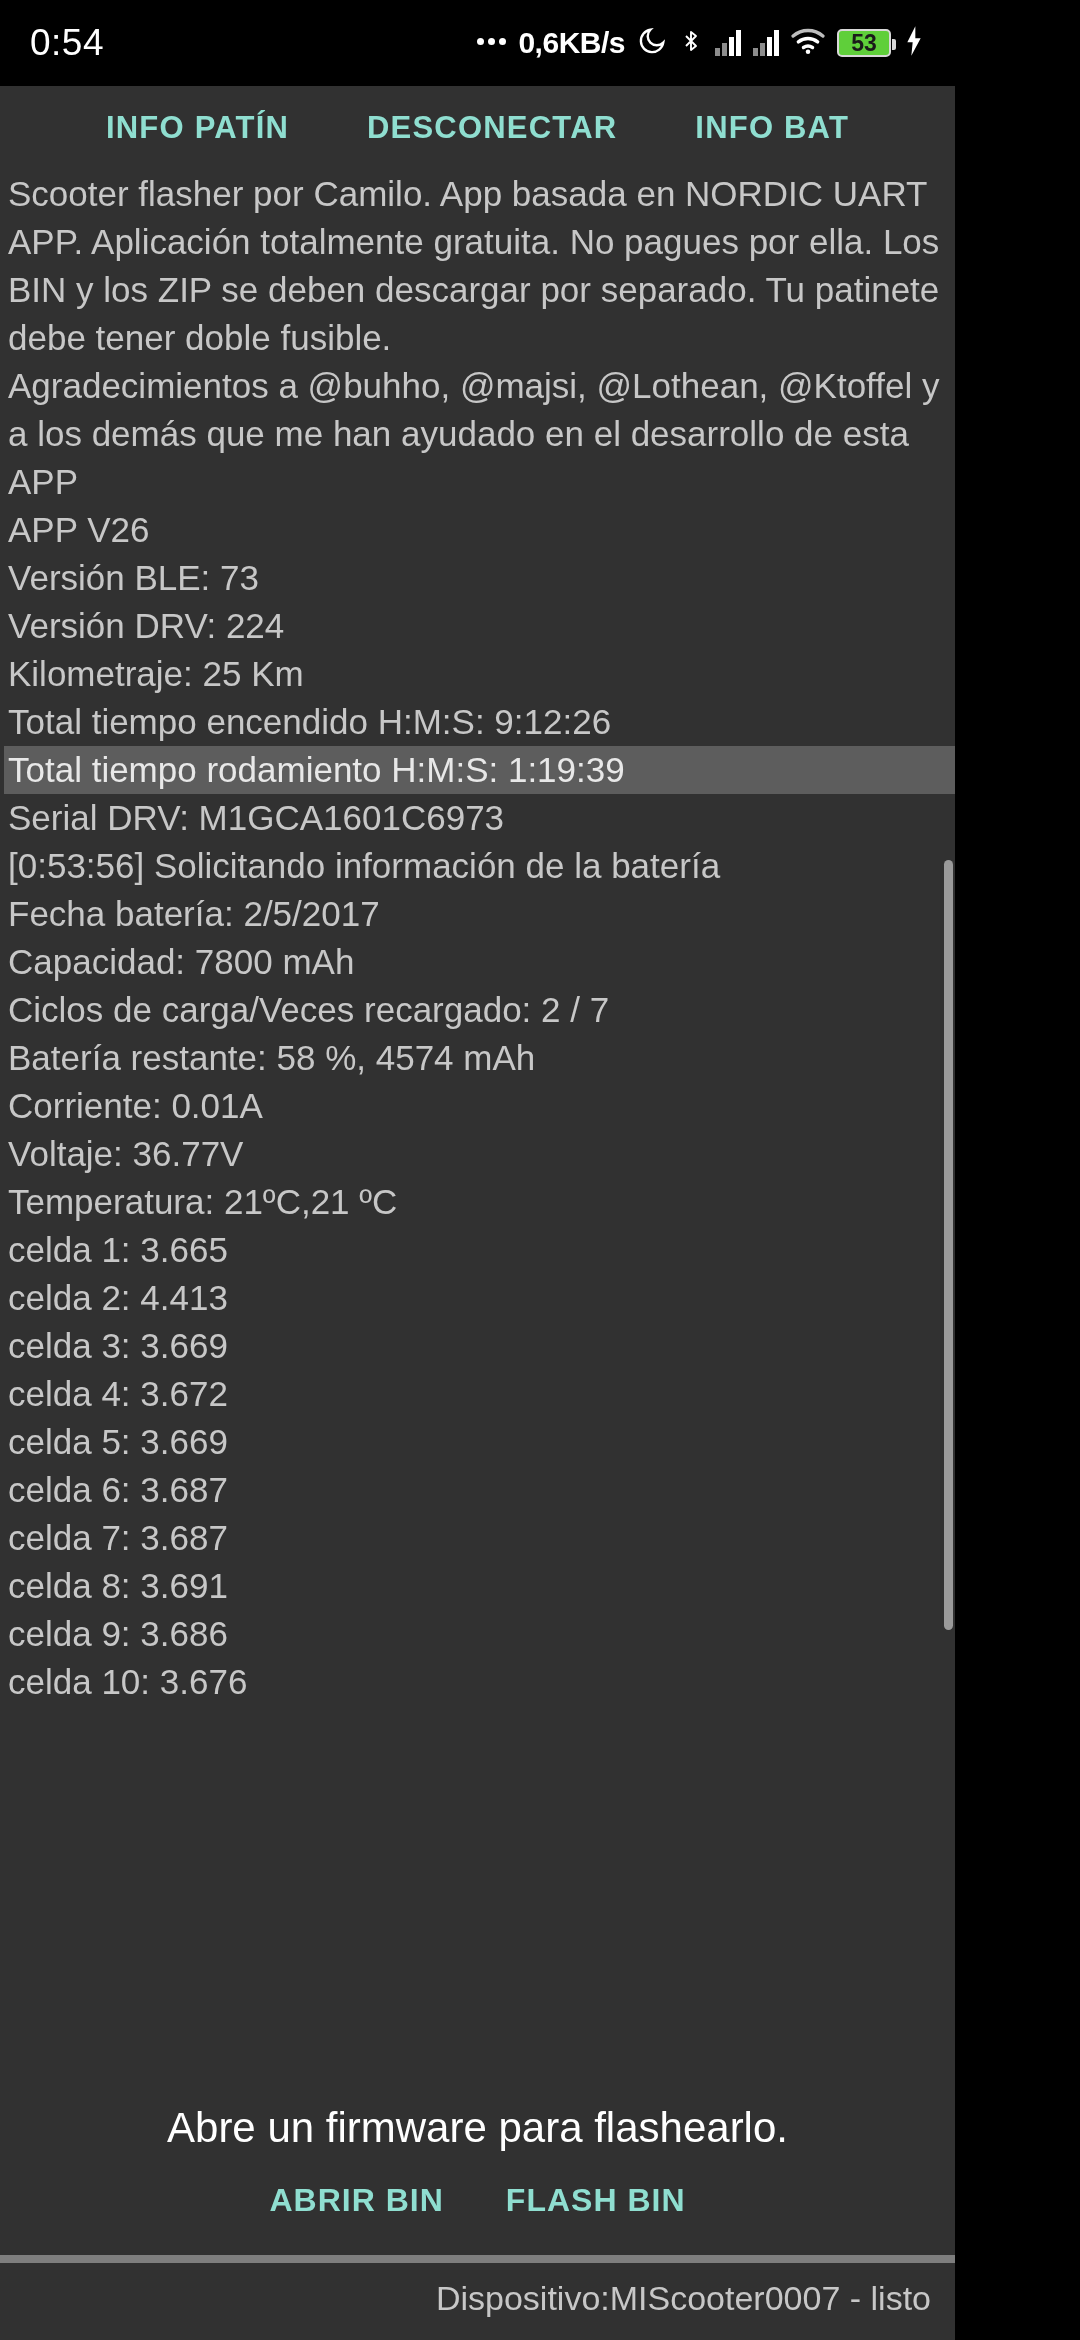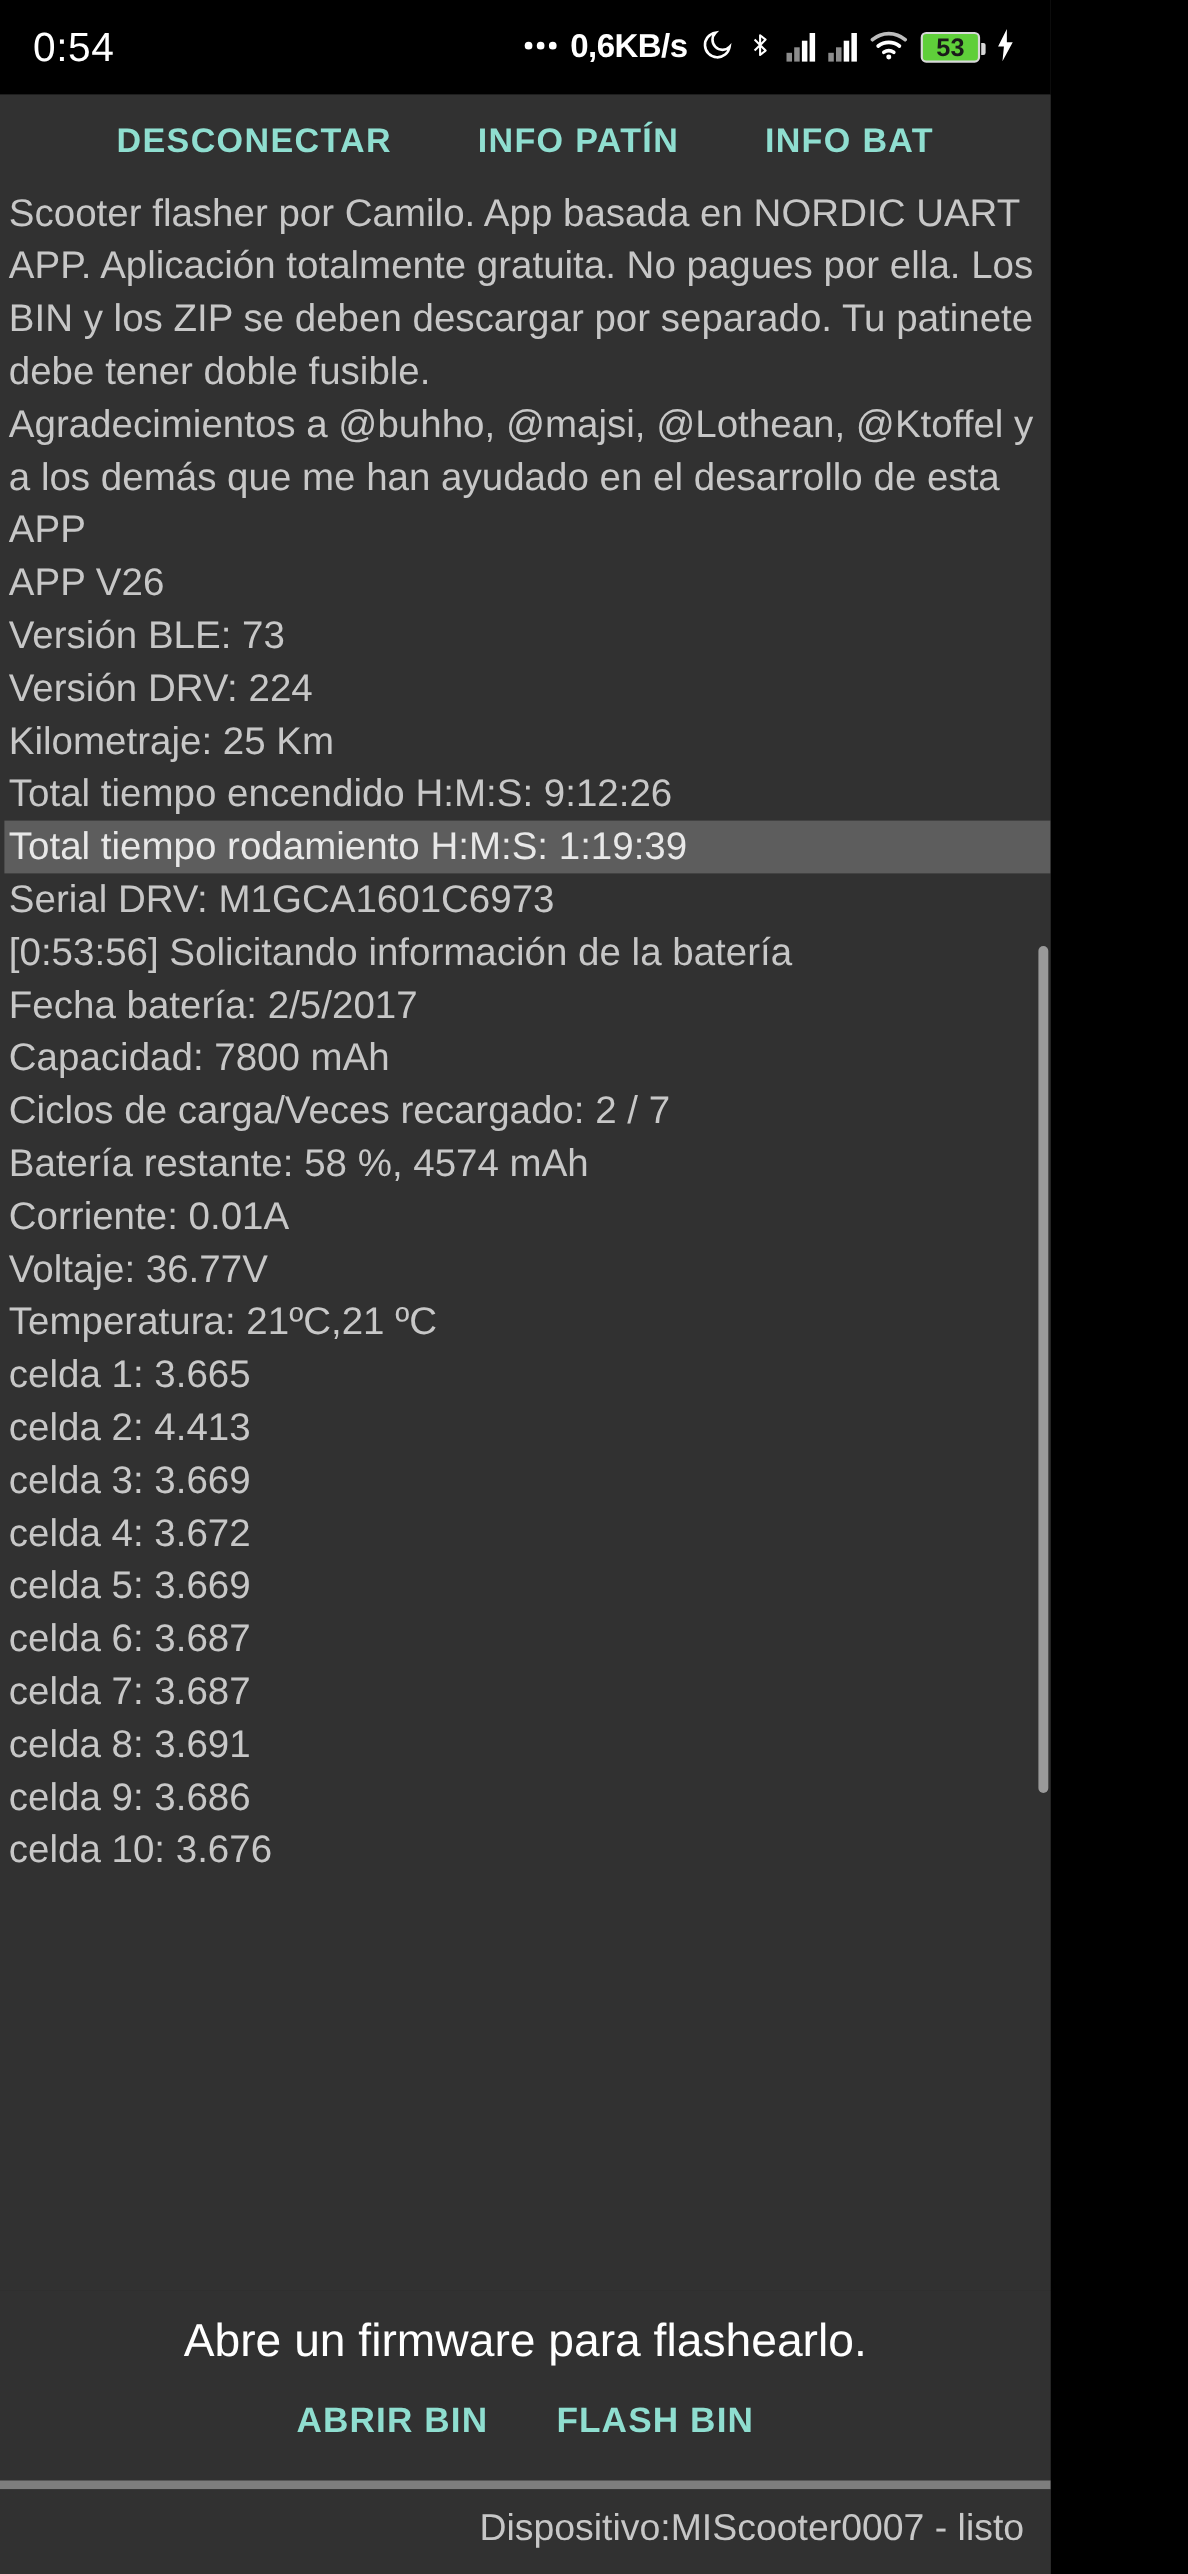--- a/index.html
+++ b/index.html
@@ -139,22 +139,22 @@
 
       <span class="sicon">
         <svg width="22" height="32" viewBox="0 0 12 24">
             <path d="M7 1L1 13h4l-1 10 7-13H7z" fill="#fff"></path>
           </svg>
       </span>
     </div>
   </div>
 
   <div id="tabbar">
+    <div class="tab">INFO PATÍN</div>
     <div class="tab">DESCONECTAR</div>
-    <div class="tab">INFO PATÍN</div>
     <div class="tab">INFO BAT</div>
   </div>
 
   <div id="logwrap">
     <div id="log">
         <div class="logline">Scooter flasher por Camilo. App basada en NORDIC UART APP. Aplicación totalmente gratuita. No pagues por ella. Los BIN y los ZIP se deben descargar por separado. Tu patinete debe tener doble fusible.</div>
         <div class="logline">Agradecimientos a @buhho, @majsi, @Lothean, @Ktoffel y a los demás que me han ayudado en el desarrollo de esta APP</div>
         <div class="logline">APP V26</div>
         <div class="logline">Versión BLE: 73</div>
         <div class="logline">Versión DRV: 224</div>

